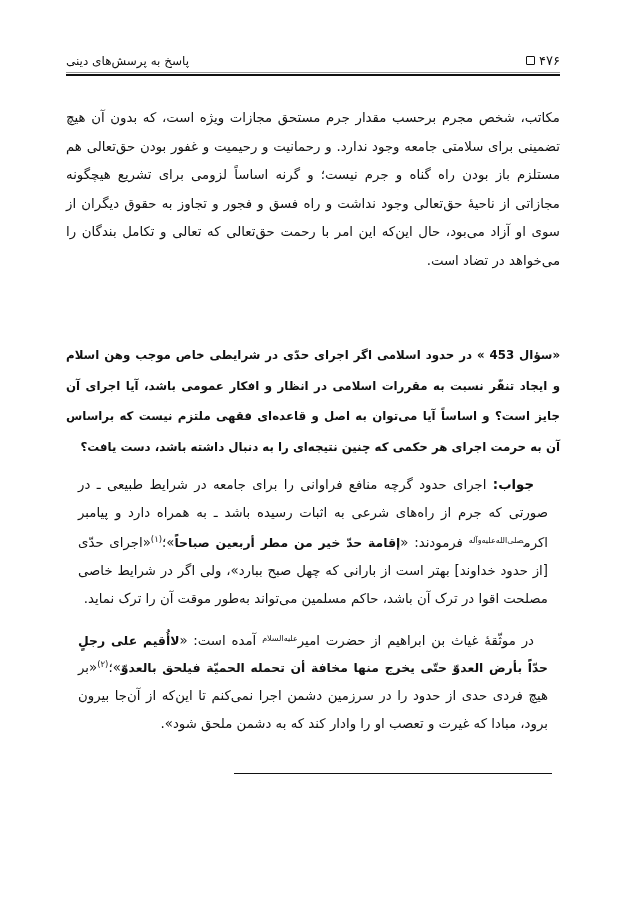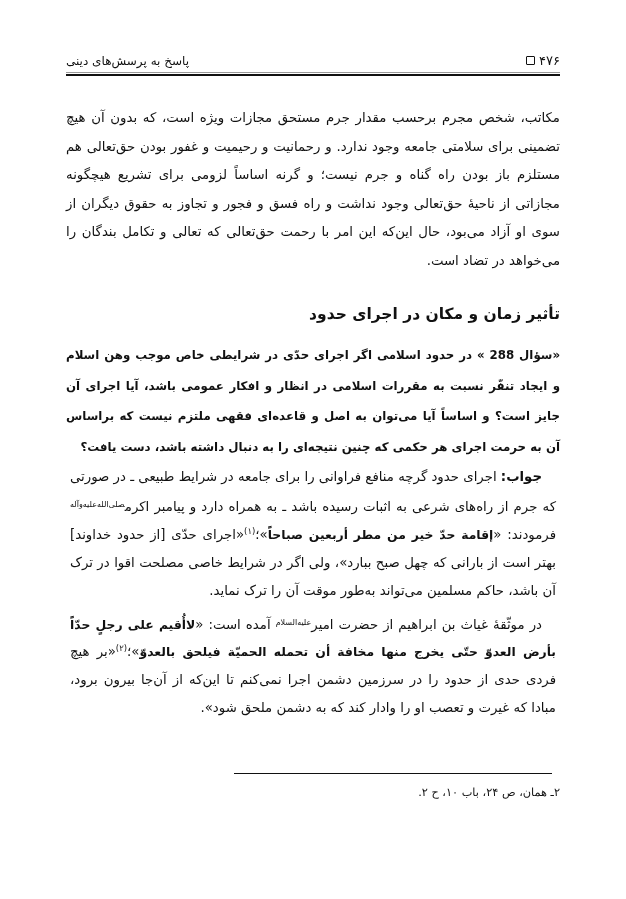--- a/index.html
+++ b/index.html
@@ -105,21 +105,21 @@
       position: absolute;
       top: 459px;
       left: 0;
       right: 0;
       font-size: 13.3px;
       line-height: 27.9px;
       text-align: justify;
       text-align-last: right;
     }
     .answer-block p {
-      margin: 4px;
+      margin: 12px;
       text-indent: 14px;
     }
     .bold { font-weight: bold; }
     .quote-bold { font-weight: bold; font-size: 12.4px; }
     .honorific {
       font-size: 8px;
       vertical-align: 4px;
       letter-spacing: -0.5px;
     }
     sup.fn {
@@ -158,37 +158,35 @@
     </div>
     <div class="book-title">پاسخ به پرسش‌های دینی</div>
   </div>
   <div class="header-rule-thin"></div>
   <div class="header-rule-thick"></div>
 
   <div class="body-text">
     <p>مکاتب، شخص مجرم برحسب مقدار جرم مستحق مجازات ویژه است، که بدون آن هیچ تضمینی برای سلامتی جامعه وجود ندارد. و رحمانیت و رحیمیت و غفور بودن حق‌تعالی هم مستلزم باز بودن راه گناه و جرم نیست؛ و گرنه اساساً لزومی برای تشریع هیچگونه مجازاتی از ناحیهٔ حق‌تعالی وجود نداشت و راه فسق و فجور و تجاوز به حقوق دیگران از سوی او آزاد می‌بود، حال این‌که این امر با رحمت حق‌تعالی که تعالی و تکامل بندگان را می‌خواهد در تضاد است.</p>
   </div>
 
-  <h2 class="section-heading" style="margin:0;">تأثیر زمان و مکان در اجرای حدود</h2>
 
   <div class="question-block">
-    <span>«</span><span>سؤال 288</span>
+    <span>«</span><span>سؤال 453</span>
     <span>»</span>
     <span>در حدود اسلامی اگر اجرای حدّی در شرایطی خاص موجب وهن اسلام و ایجاد تنفّر نسبت به مقررات اسلامی در انظار و افکار عمومی باشد، آیا اجرای آن جایز است؟ و اساساً آیا می‌توان به اصل و قاعده‌ای فقهی ملتزم نیست که براساس آن به حرمت اجرای هر حکمی که چنین نتیجه‌ای را به دنبال داشته باشد، دست یافت؟</span>
   </div>
 
   <div class="answer-block">
     <p>
       <span class="bold">جواب:</span>
       <span>اجرای حدود گرچه منافع فراوانی را برای جامعه در شرایط طبیعی ـ در صورتی که جرم از راه‌های شرعی به اثبات رسیده باشد ـ به همراه دارد و پیامبر اکرم</span><span class="honorific">صلی‌الله‌علیه‌وآله</span><span> فرمودند: «</span><span class="quote-bold">إقامة حدّ خير من مطر أربعين صباحاً</span><span>»؛</span><sup class="fn">(۱)</sup><span>«اجرای حدّی [از حدود خداوند] بهتر است از بارانی که چهل صبح ببارد»، ولی اگر در شرایط خاصی مصلحت اقوا در ترک آن باشد، حاکم مسلمین می‌تواند به‌طور موقت آن را ترک نماید.</span>
     </p>
     <p>
       <span>در موثّقهٔ غیاث بن ابراهیم از حضرت امیر</span><span class="honorific">علیه‌السلام</span><span> آمده است: «</span><span class="quote-bold">لاأُقيم على رجلٍ حدّاً بأرض العدوّ حتّى يخرج منها مخافة أن تحمله الحميّة فيلحق بالعدوّ</span><span>»؛</span><sup class="fn">(۲)</sup><span>«بر هیچ فردی حدی از حدود را در سرزمین دشمن اجرا نمی‌کنم تا این‌که از آن‌جا بیرون برود، مبادا که غیرت و تعصب او را وادار کند که به دشمن ملحق شود».</span>
     </p>
   </div>
 
   <div class="footnote-rule"></div>
 
   <div class="footnotes">
-    <div>۲ـ همان، ص ۲۴، باب ۱۰، ح ۲.</div>
   </div>
 
 </div>
 
 </body></html>

